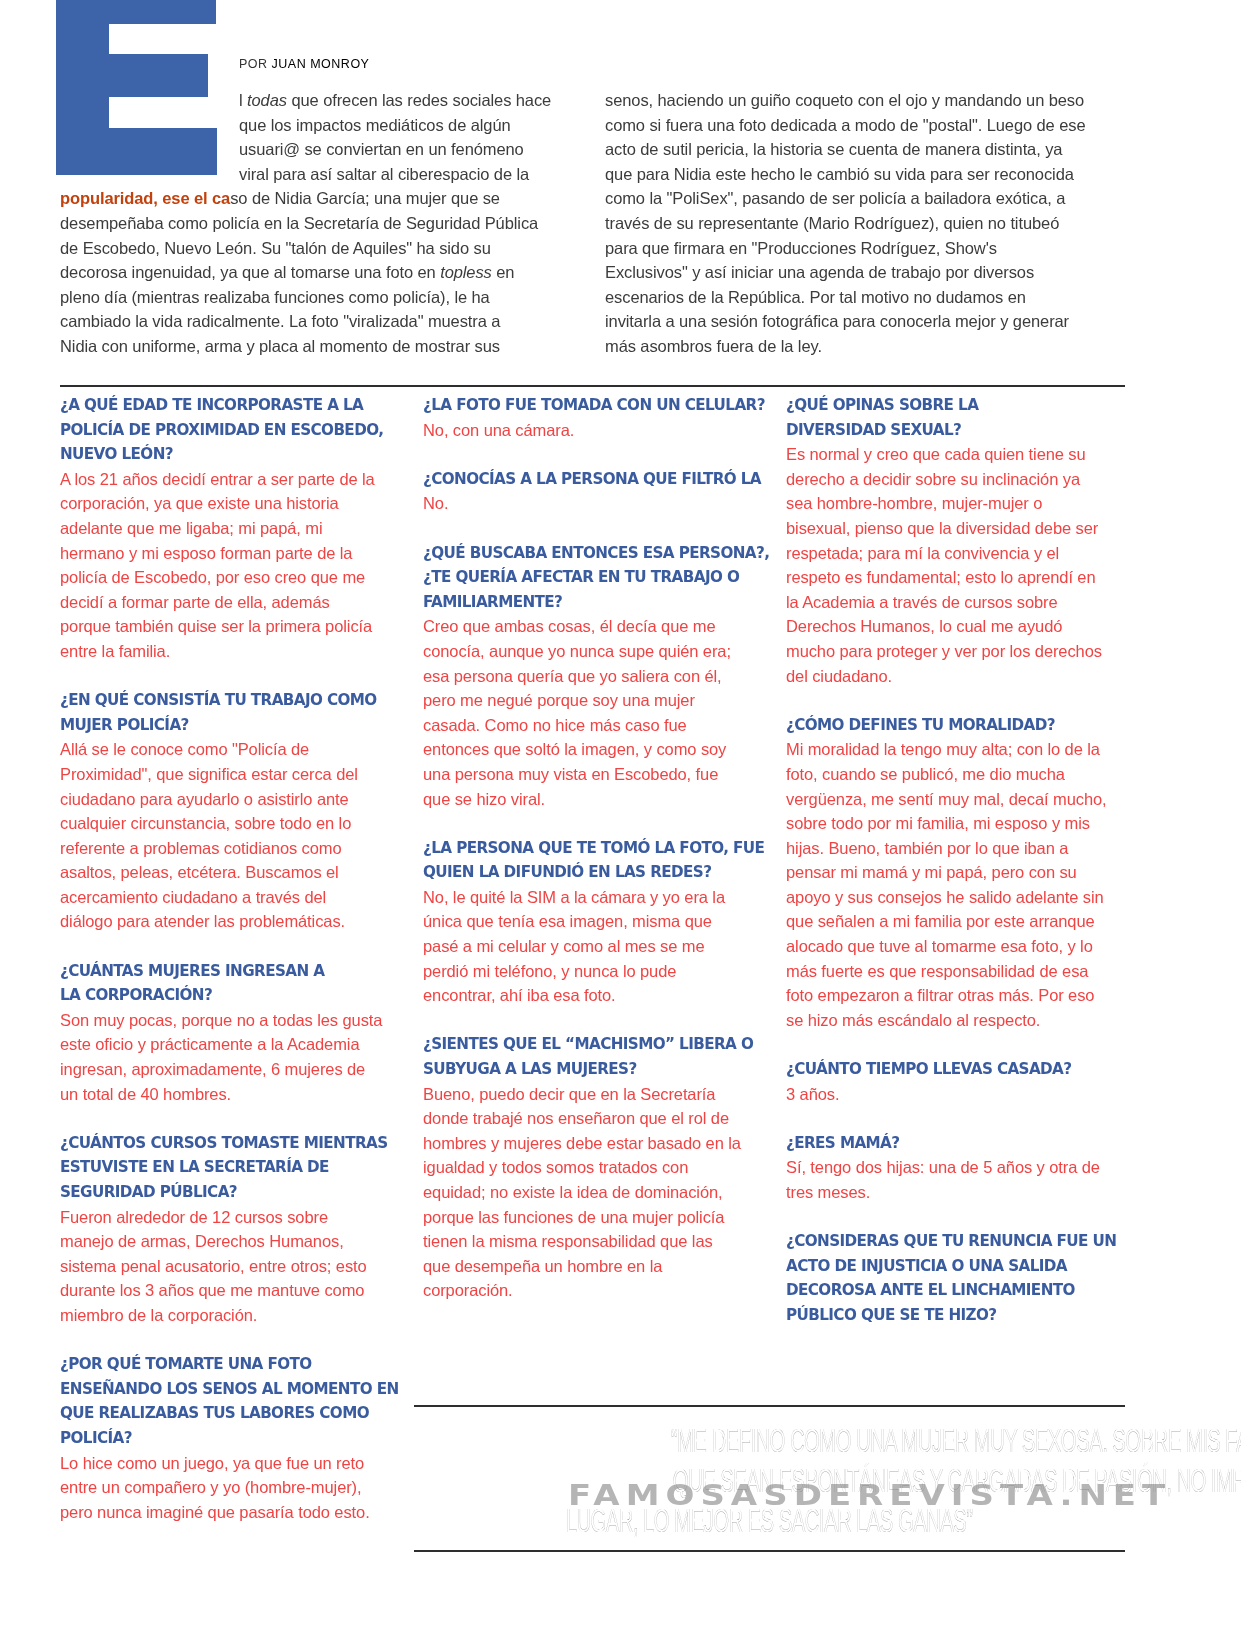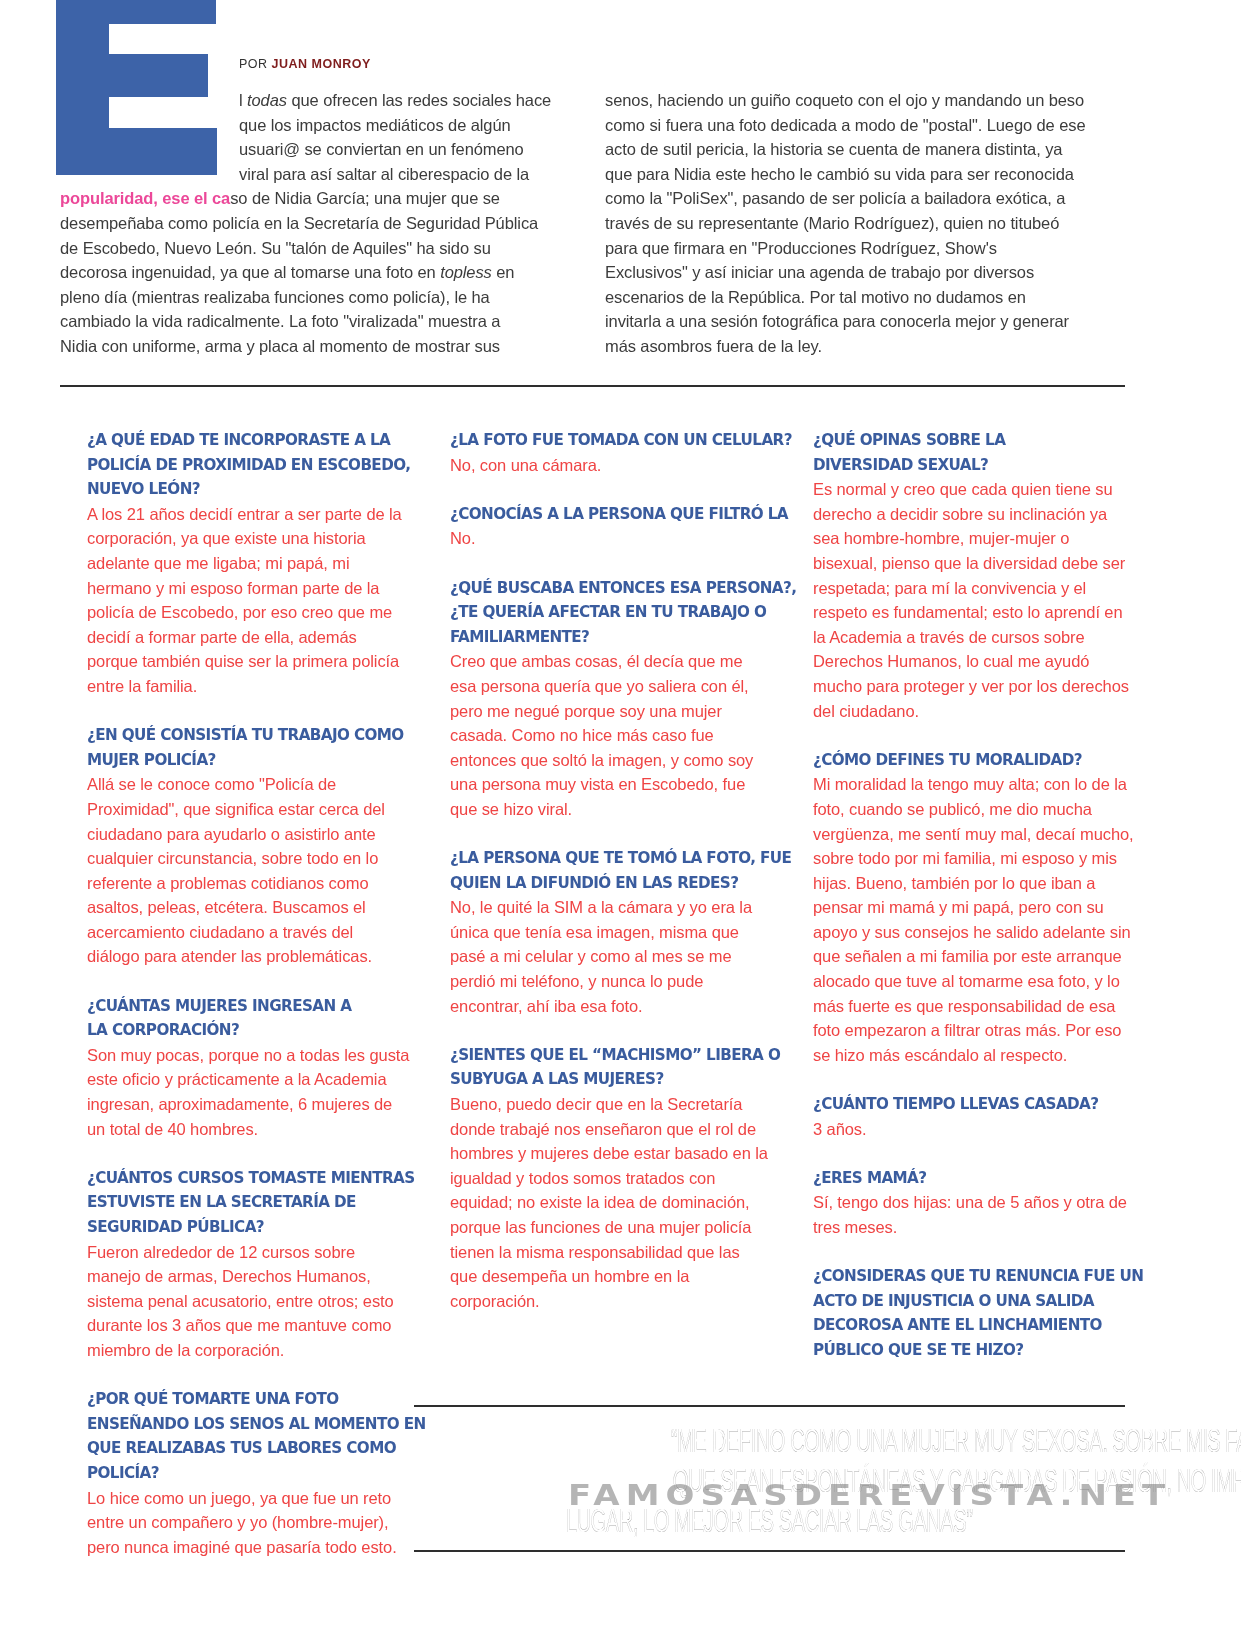--- a/index.html
+++ b/index.html
@@ -2,35 +2,35 @@
 <html><head>
   <meta charset="utf-8">
   <style>
     html, body { margin: 0; padding: 0; background: #ffffff; }
     body { width: 1241px; height: 1625px; position: relative; overflow: hidden; font-family: "Liberation Sans", sans-serif; color: #3a3a3a; }
 
     .dropcap { position: absolute; left: 56px; top: 0; width: 160px; height: 175px; }
     .dropcap .bar { position: absolute; background: #3d63a8; }
 
     .byline { position: absolute; left: 239px; top: 57px; font-size: 12.5px; letter-spacing: 0.5px; color: #333; }
-    .byline b { font-weight: bold; color: #7f1d1d; }
+    .byline b { font-weight: normal; color: #000000; }
 
     .intro { position: absolute; font-size: 16.5px; line-height: 24.6px; color: #3c3c3c; letter-spacing: -0.1px; }
     .intro .line { white-space: nowrap; display: block; }
     .intro-left { left: 60px; top: 88px; width: 520px; }
     .intro-right { left: 605px; top: 88px; width: 520px; }
     .intro .indent { padding-left: 179px; }
-    .intro strong { font-weight: bold; color: #ec4899; }
+    .intro strong { font-weight: bold; color: #c2410c; }
 
     .rule { position: absolute; height: 2px; background: #2e2e2e; }
     .rule-top { left: 60px; top: 385px; width: 1065px; }
     .rule-quote-top { left: 414px; top: 1405px; width: 711px; }
     .rule-quote-bottom { left: 414px; top: 1550px; width: 711px; }
 
-    .col { position: absolute; top: 428px; width: 335px; margin-left: 27px; }
+    .col { position: absolute; top: 393px; width: 335px; }
     .col-1 { left: 60px; }
     .col-2 { left: 423px; }
     .col-3 { left: 786px; }
 
     .qa { margin-bottom: 24.6px; }
     .q { font-family: "DejaVu Sans", sans-serif; font-weight: bold; color: #3a5c9e; font-size: 15.2px; line-height: 24.6px; letter-spacing: -0.6px; text-transform: uppercase; }
     .q .line, .a .line { display: block; white-space: nowrap; }
     .a { font-size: 16.5px; line-height: 24.6px; color: #ef4444; letter-spacing: -0.1px; }
     .pull-quote-wrap { position: absolute; left: 414px; top: 1421px; width: 711px; height: 120px; overflow: visible; }
     .pq-line { position: absolute; left: 0; width: 711px; text-align: center; white-space: nowrap; font-family: "Liberation Sans", sans-serif; font-size: 34px; color: #555; letter-spacing: -1px; }
@@ -179,20 +179,21 @@
       </div>
     </div>
     <div class="qa">
       <div class="q">
         <span class="line">¿Qué buscaba  entonces esa persona?,</span>
         <span class="line">¿te quería afectar en tu trabajo o</span>
         <span class="line">familiarmente?</span>
       </div>
       <div class="a">
         <span class="line">Creo que ambas cosas, él decía que me</span>
+        <span class="line">conocía, aunque yo nunca supe quién era;</span>
         <span class="line">esa persona quería que yo saliera con él,</span>
         <span class="line">pero me negué porque soy una mujer</span>
         <span class="line">casada. Como no hice más caso fue</span>
         <span class="line">entonces que soltó la imagen, y como soy</span>
         <span class="line">una persona muy vista en Escobedo, fue</span>
         <span class="line">que se hizo viral.</span>
       </div>
     </div>
     <div class="qa">
       <div class="q">

